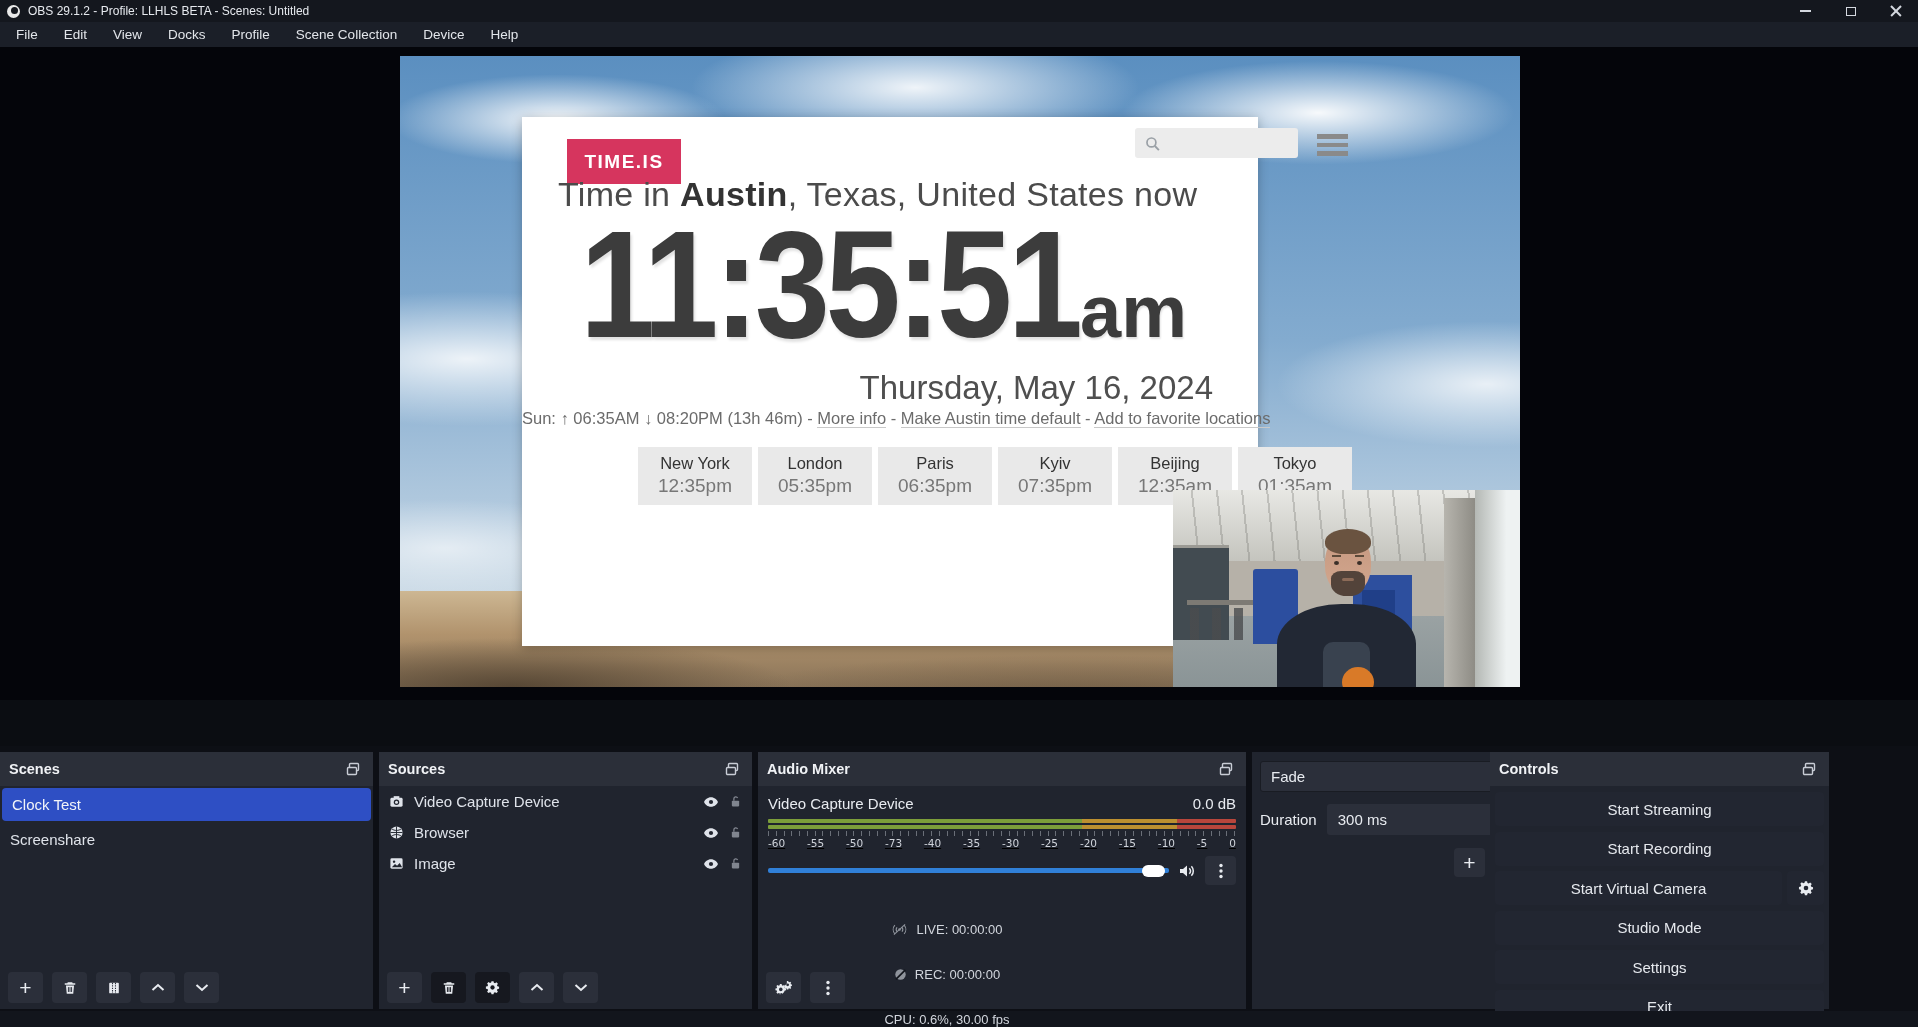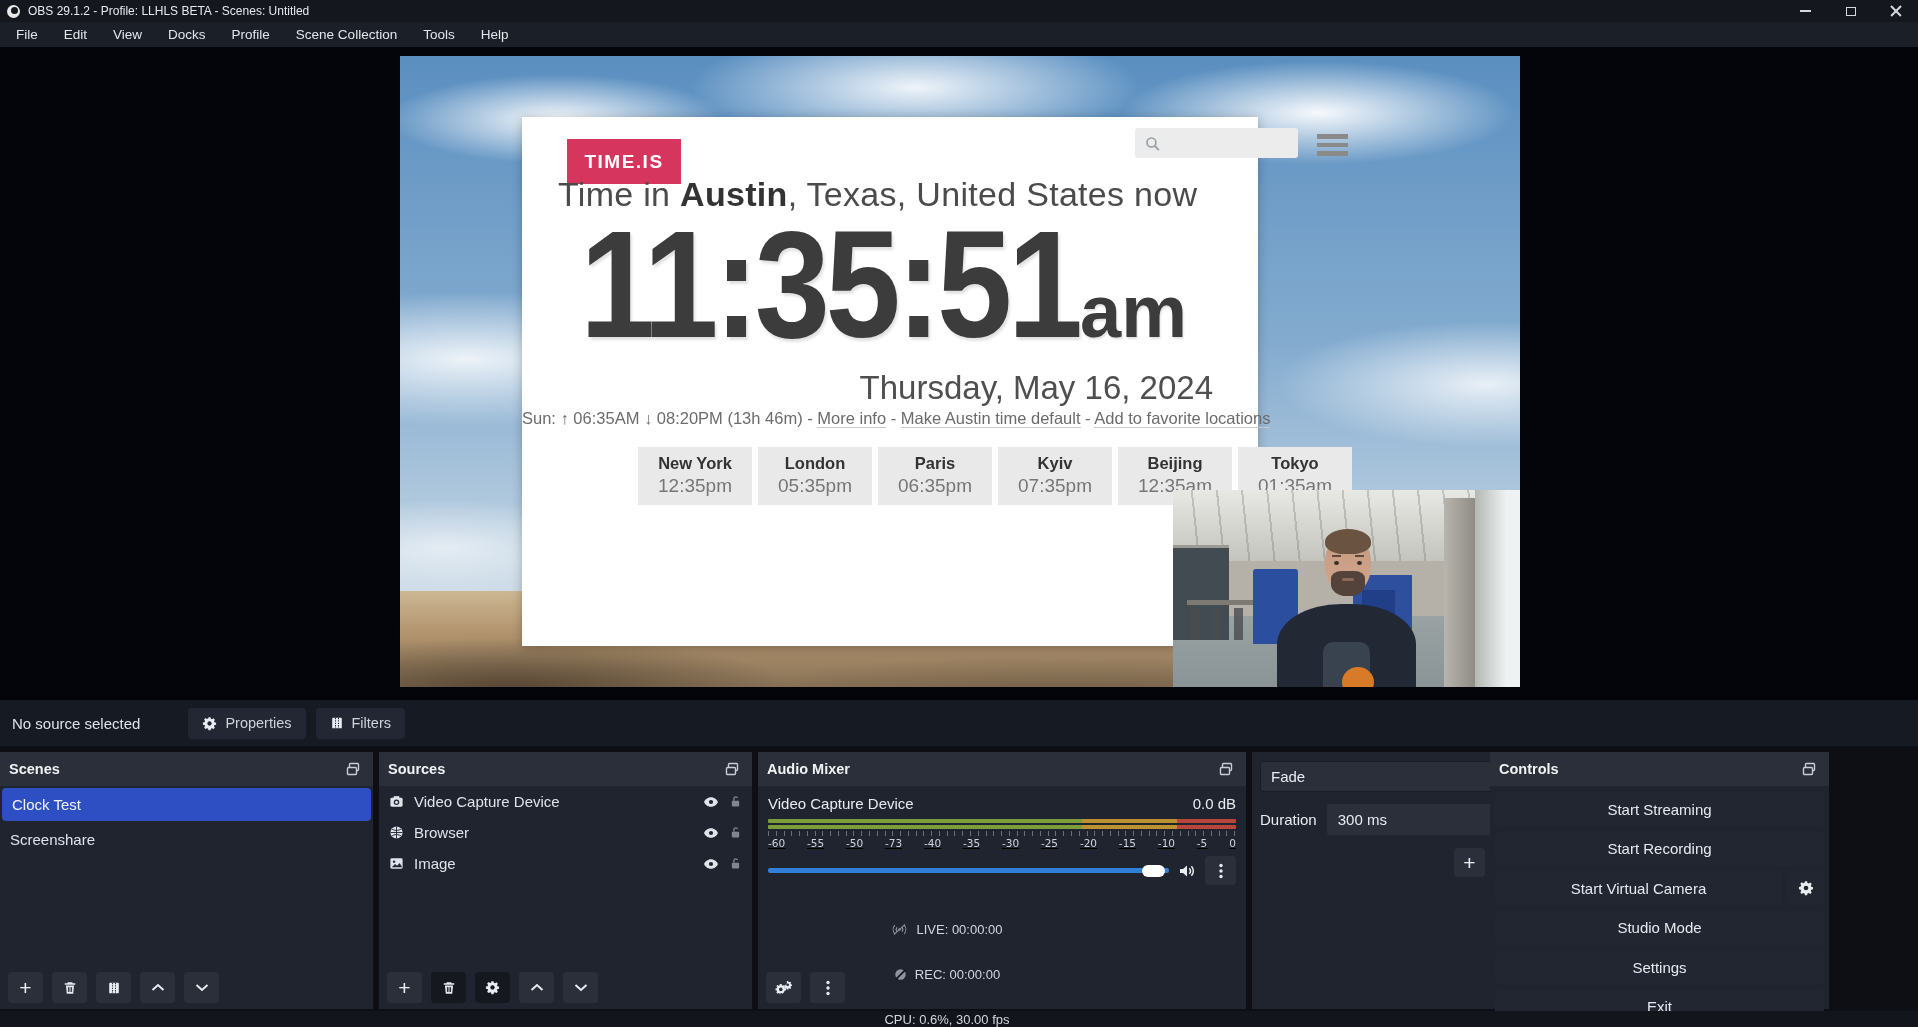--- a/index.html
+++ b/index.html
@@ -57,21 +57,21 @@
   .ti-heading b { color:#333; }
   .ti-timewrap { position:absolute; left:58px; top:88px; display:flex; align-items:baseline; }
   .ti-time { font-size:152px; line-height:1.05; font-weight:bold; color:#3c3c3c; letter-spacing:-5px;
     transform:scaleX(.89); transform-origin:left; text-shadow:2px 3px 3px rgba(0,0,0,.12); white-space:nowrap; }
   .ti-ampm { font-size:74px; font-weight:bold; color:#3c3c3c; margin-left:-60px; text-shadow:1px 2px 2px rgba(0,0,0,.12); }
   .ti-date { position:absolute; right:45px; top:252px; font-size:33px; color:#4f4f4f; }
   .ti-sun { position:absolute; left:0; right:0; top:292px; text-align:center; font-size:16.5px; color:#6b6b6b; white-space:pre; }
   .ti-link { border-bottom:1px solid #c9c9c9; }
   .ti-cities { position:absolute; left:116px; top:330px; display:flex; gap:6px; }
   .ti-city { width:114px; background:#e9e9e9; text-align:center; padding:7px 0 8px; }
-  .ti-city .cname { font-size:16.5px; font-weight:bold; color:#333; }
+  .ti-city .cname { font-size:16.5px; font-weight:normal; color:#333; }
   .ti-city .ctime { font-size:19px; color:#777; margin-top:2px; }
   
   .webcam { position:absolute; left:773px; top:434px; width:347px; height:197px; overflow:hidden; background:#b6b1a8; }
   .wc-ceiling { position:absolute; left:0; top:0; right:0; height:36%;
     background:linear-gradient(180deg,#e8e8e4,#c4c4be); }
   .wc-ceiling::after { content:""; position:absolute; inset:0;
     background:repeating-linear-gradient(84deg, rgba(110,110,105,.3) 0 2px, transparent 2px 25px); }
   .wc-floor { position:absolute; left:0; bottom:0; right:0; height:36%;
     background:linear-gradient(180deg,#9aa2a3,#8a9496); }
   .wc-window { position:absolute; right:0; top:0; width:13%; height:100%;
@@ -181,21 +181,21 @@
     </div>
   </div>
 
   <div class="menubar">
     <span class="menu-item">File</span>
     <span class="menu-item">Edit</span>
     <span class="menu-item">View</span>
     <span class="menu-item">Docks</span>
     <span class="menu-item">Profile</span>
     <span class="menu-item">Scene Collection</span>
-    <span class="menu-item">Tools</span>
+    <span class="menu-item">Device</span>
     <span class="menu-item">Help</span>
   </div>
 
   <div class="preview-region">
     <div class="video">
       <div class="sky"></div>
       <div class="clouds"></div>
       <div class="desert"></div>
 
       <div class="page-card">
@@ -268,39 +268,20 @@
             <span class="wc-eye" style="right:9px;"></span>
           </div>
           <div class="wc-hair"></div>
           <div class="wc-beard"></div>
           <div class="wc-mouth"></div>
         </div>
       </div>
     </div>
   </div>
 
-  <div class="srcbar">
-    <span class="srcbar-status">No source selected</span>
-    <div class="srcbar-btns">
-      <div class="bar-btn">
-        <svg viewBox="0 0 16 16" width="15" height="15">
-            <path d="M6.9 1.2h2.2l.35 1.75 1.25.52 1.49-.99 1.56 1.56-.99 1.49.52 1.25 1.75.35v2.2l-1.75.35-.52 1.25.99 1.49-1.56 1.56-1.49-.99-1.25.52-.35 1.75H6.9l-.35-1.75-1.25-.52-1.49.99-1.56-1.56.99-1.49-.52-1.25-1.75-.35V6.9l1.75-.35.52-1.25-.99-1.49 1.56-1.56 1.49.99 1.25-.52z" fill="#e8ebf0"></path>
-            <circle cx="8" cy="8" r="2.3" fill="#232734"></circle>
-          </svg>
-        <span>Properties</span>
-      </div>
-      <div class="bar-btn">
-        <svg viewBox="0 0 16 16" width="14" height="14">
-            <rect x="2.5" y="2" width="11" height="12" rx="1" fill="#e8ebf0"></rect>
-            <path stroke="#232734" stroke-width="1.2" stroke-dasharray="1.6 1.2" d="M6.3 2v12M9.7 2v12"></path>
-          </svg>
-        <span>Filters</span>
-      </div>
-    </div>
-  </div>
 
   <div class="docks">
 
     <div class="panel p-scenes">
       <div class="panel-header">
         <span>Scenes</span>
         <span class="popout">
             <svg viewBox="0 0 16 16" width="16" height="16">
               <rect x="4.5" y="2.5" width="9" height="7" rx="1" fill="none" stroke="#c9cdd6" stroke-width="1.4"></rect>
               <rect x="2.5" y="6.5" width="9" height="7" rx="1" fill="#2b2f39" stroke="#c9cdd6" stroke-width="1.4"></rect>

